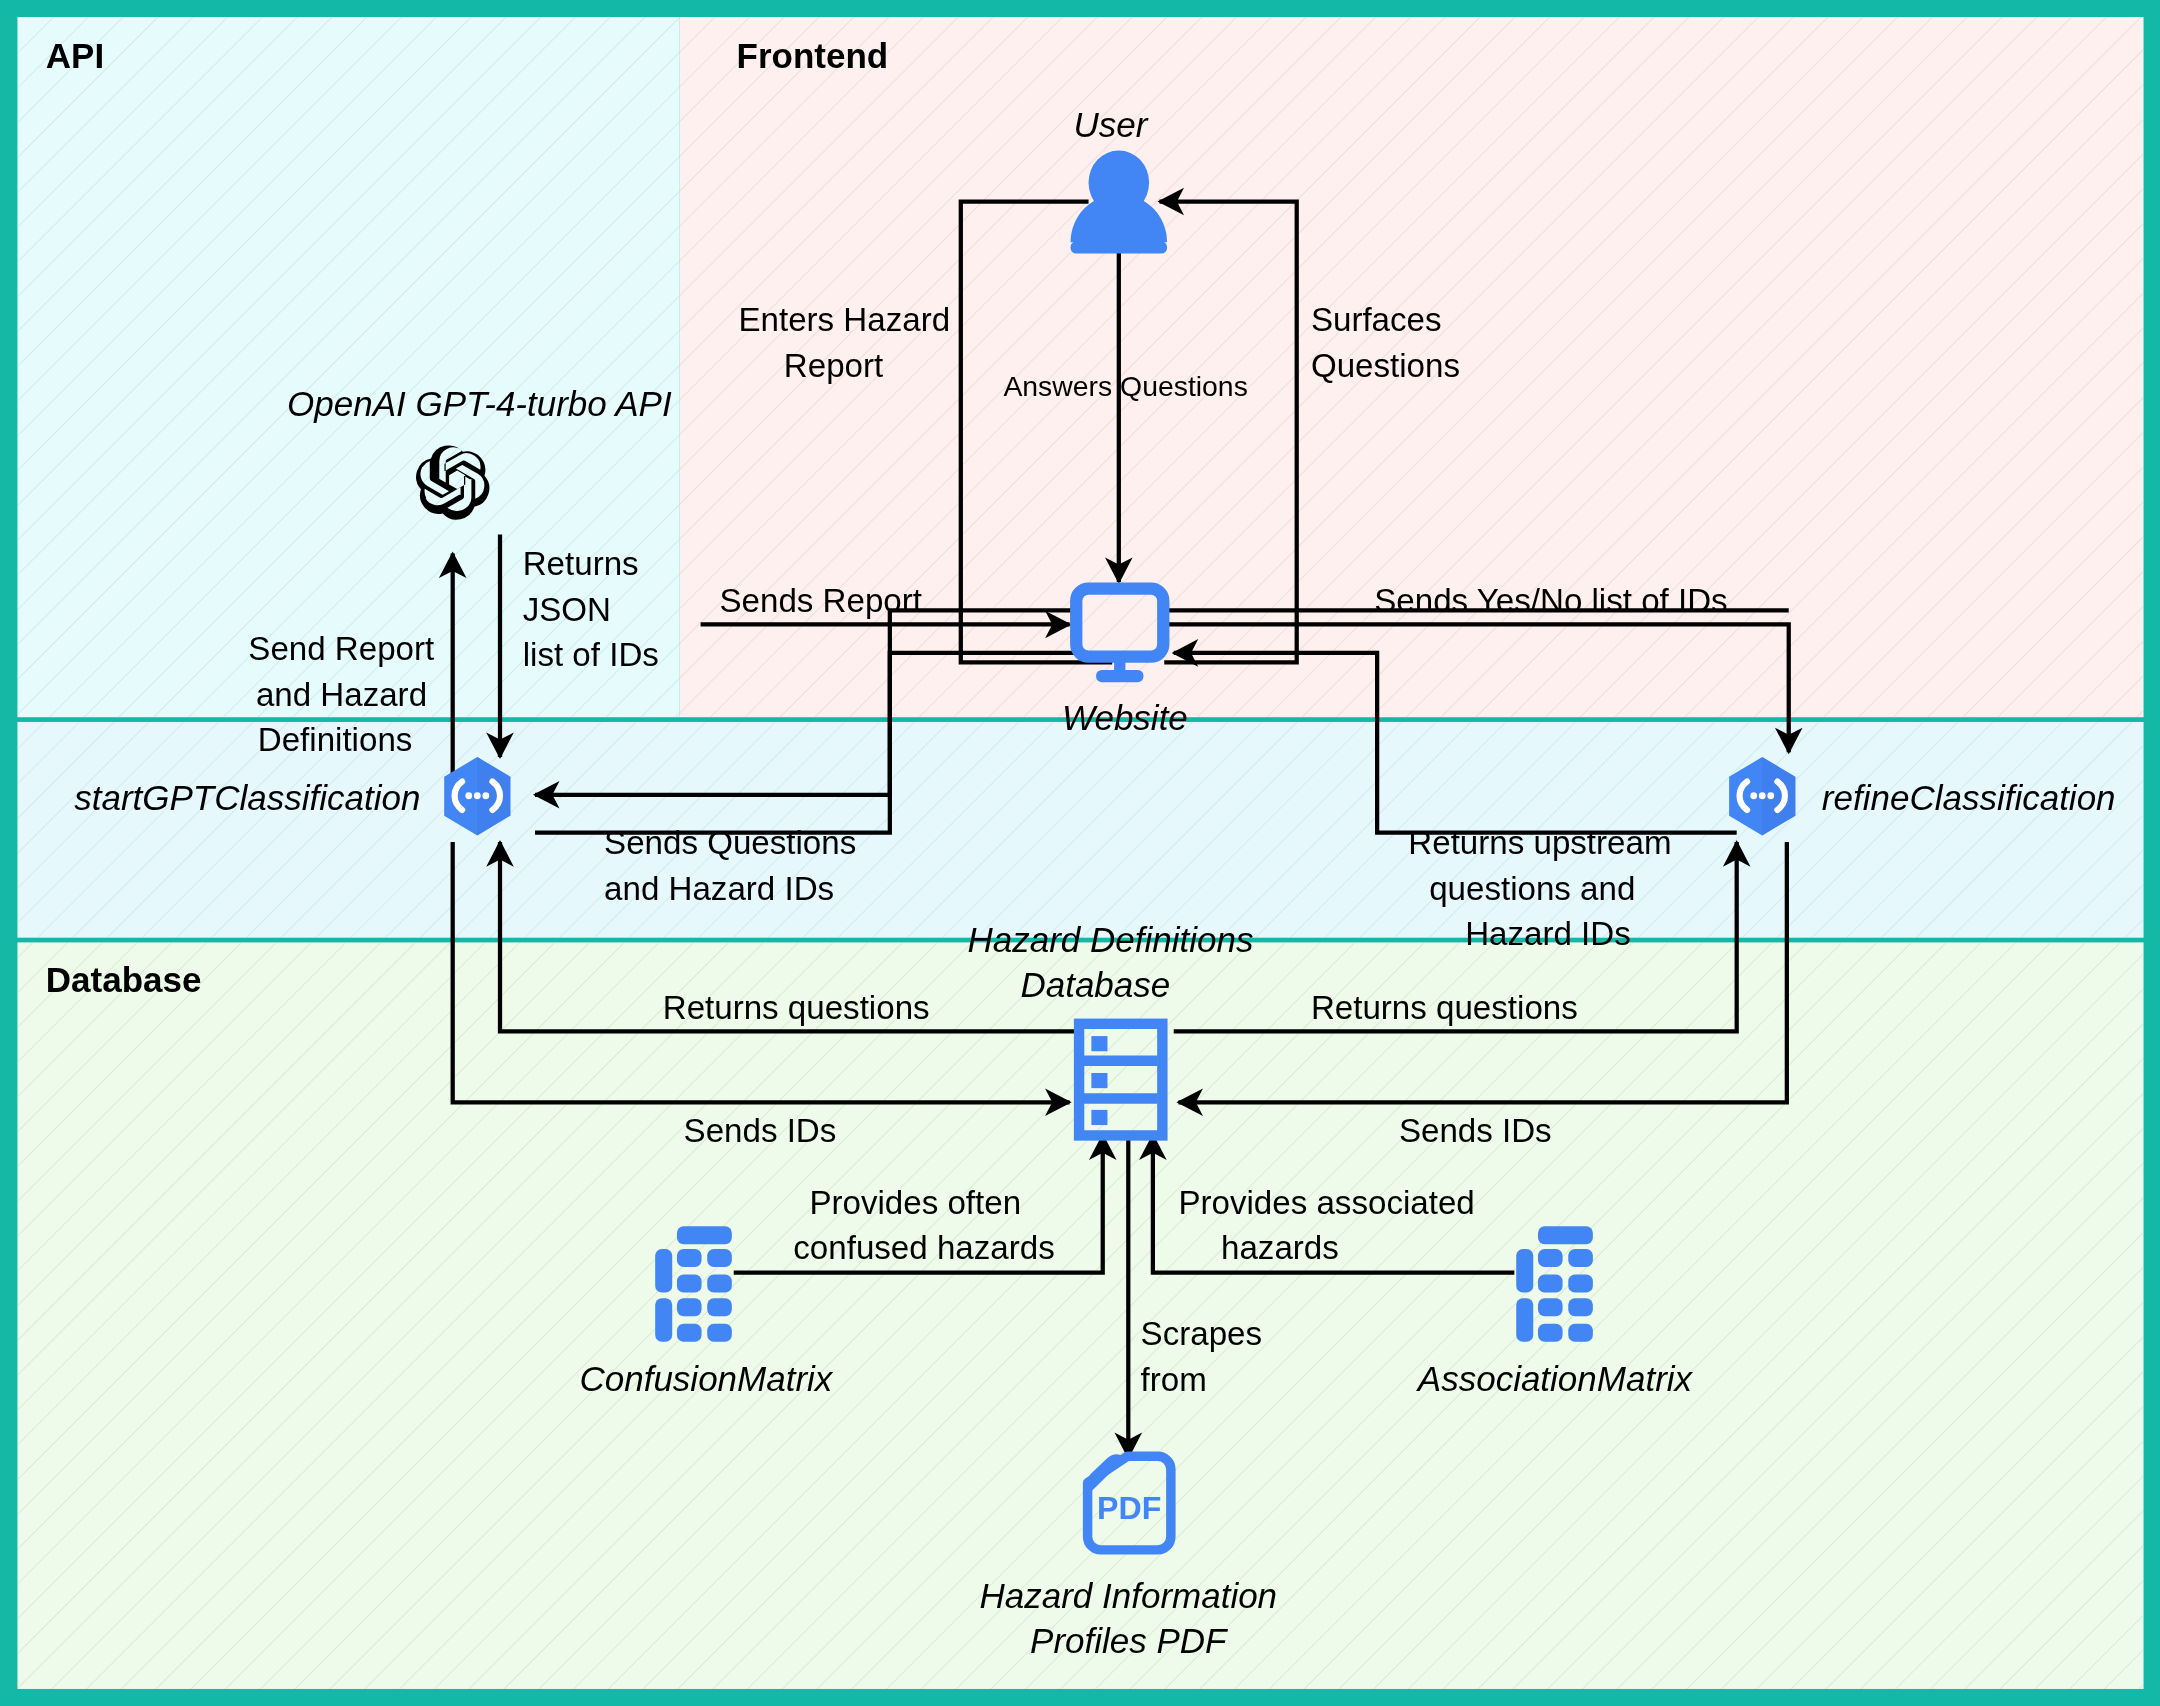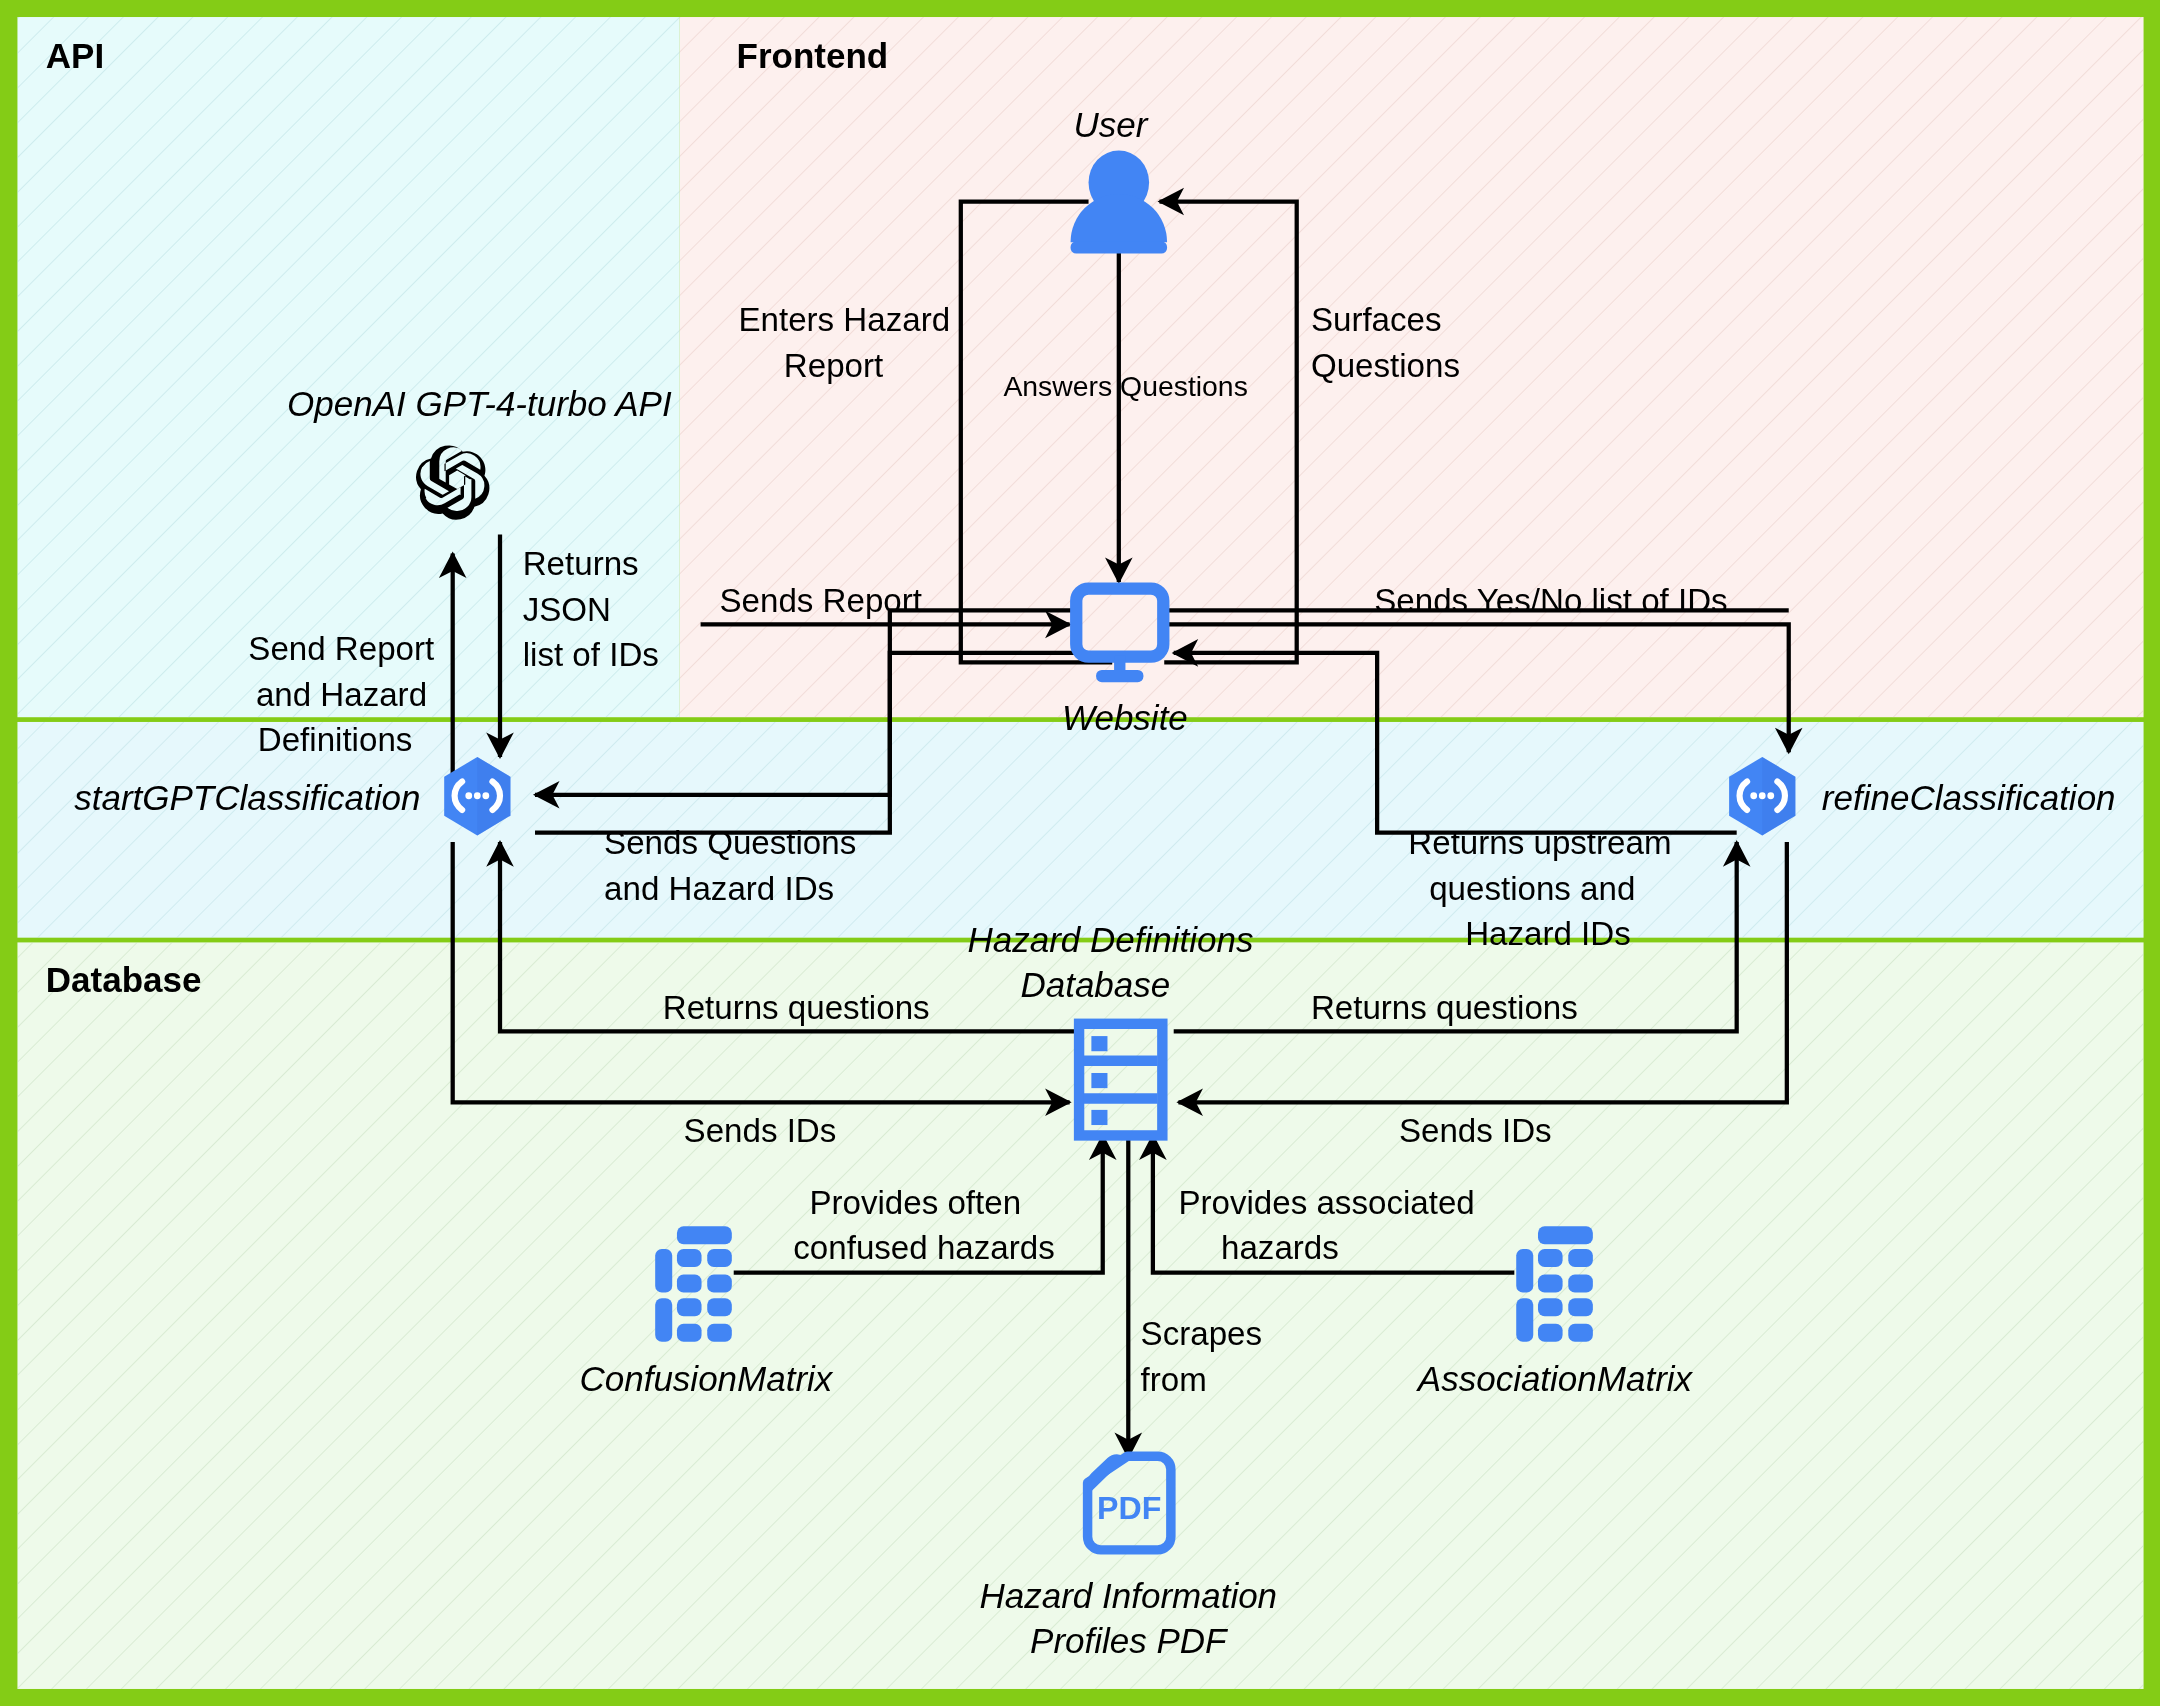--- a/index.html
+++ b/index.html
@@ -7,21 +7,21 @@
     padding: 0;
     background: #ffffff;
   }
   body {
     font-family: "Liberation Sans", sans-serif;
   }
   #stage {
     position: relative;
     width: 2161px;
     height: 1706px;
-    background: #84cc16;
+    background: #14b8a6;
     overflow: hidden;
   }
   svg.diagram {
     position: absolute;
     left: 0;
     top: 0;
     width: 2161px;
     height: 1706px;
     display: block;
   }

